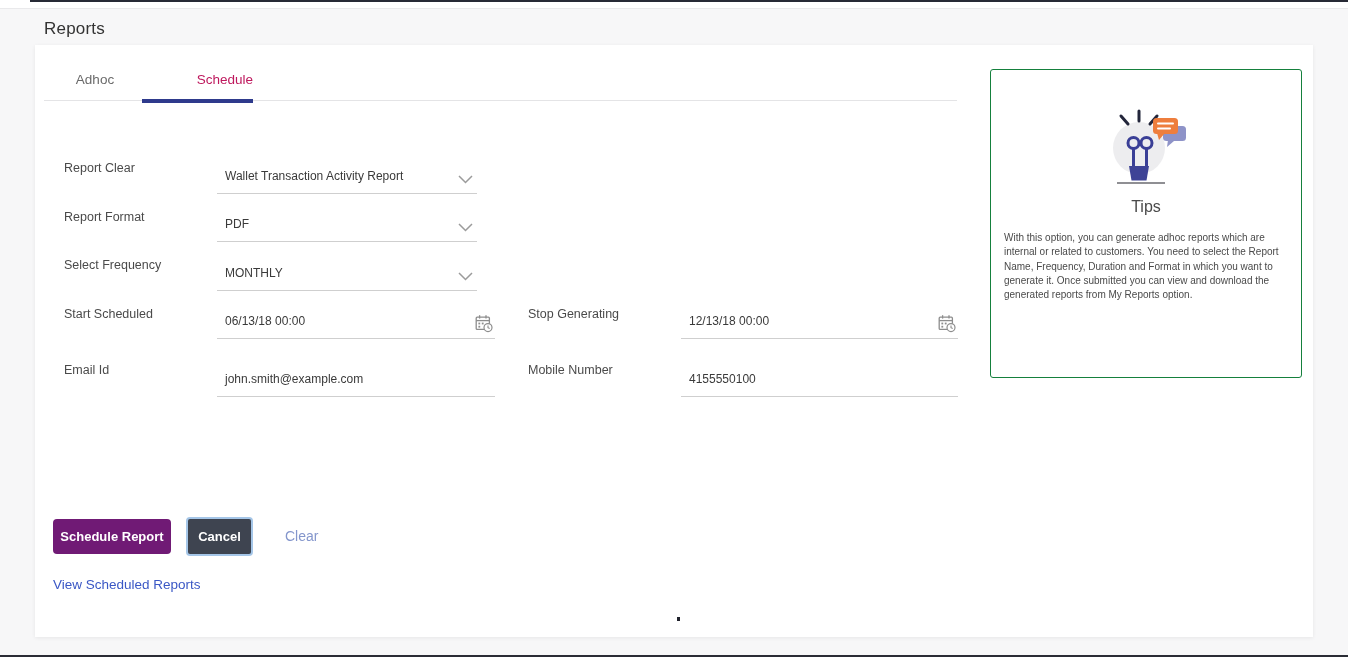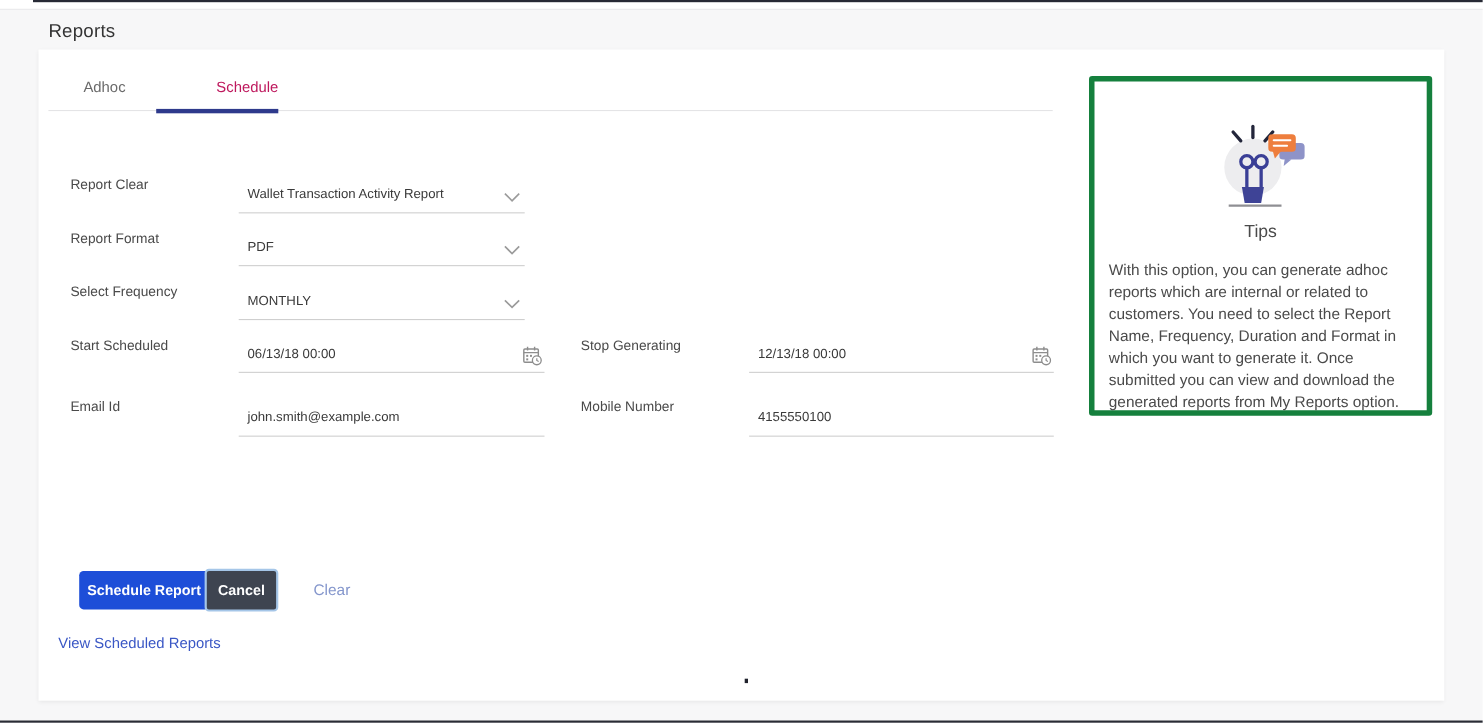--- a/index.html
+++ b/index.html
@@ -27,32 +27,32 @@
   
   .field-label { position:absolute; font-size:12.5px; color:#4a4a4a; }
   .field { position:absolute; height:28px; border-bottom:1px solid #cfcfcf; }
   .field-value { position:absolute; left:8px; top:3px; font-size:12px; color:#3a3a3a; white-space:nowrap; }
   .chevron { position:absolute; right:4px; top:9px; }
   .cal-icon { position:absolute; right:2px; top:3px; cursor:pointer; }
 
   
   .btn { position:absolute; border:none; border-radius:4px; font-family:inherit; font-weight:bold;
          font-size:13px; color:#ffffff; cursor:pointer; }
-  .btn-primary { left:18px; top:474px; width:118px; height:35px; background:#1d4ed8;margin-left:19px; }
+  .btn-primary { left:18px; top:474px; width:118px; height:35px; background:#701a75; }
   .btn-cancel { left:151px; top:472px; width:67px; height:39px; background:#3e4450; border:2px solid #a5c6e8; }
   .link-clear { position:absolute; left:250px; top:483px; font-size:14px; color:#8496cc; cursor:pointer; }
   .link-view { position:absolute; left:18px; top:532px; font-size:13.5px; font-weight:500; color:#3a57c5; cursor:pointer; }
   .stray-dot { position:absolute; left:642px; top:572px; width:3px; height:4px; background:#20222c; }
 
   
   .tips-panel { position:absolute; left:955px; top:24px; width:312px; height:309px; background:#ffffff;
-                border:5px solid #15803d; border-radius:3px; }
+                border:1px solid #15803d; border-radius:3px; }
   .tips-icon { display:block; margin:32px auto 0; }
   .tips-title { text-align:center; font-size:16px; color:#4a4a4a; margin-top:10px; }
-  .tips-body { margin:15px 13px 16px 13px; font-size:14px; line-height:1.43; color:#4a4a4a; }
+  .tips-body { margin:15px 13px 16px 13px; font-size:10px; line-height:1.43; color:#4a4a4a; }
 </style>
 </head>
 <body>
 
 <div class="screen">
 
   <div class="top-dark-line"></div>
   <div class="page-bg"></div>
   <div class="bottom-dark-line"></div>
 

